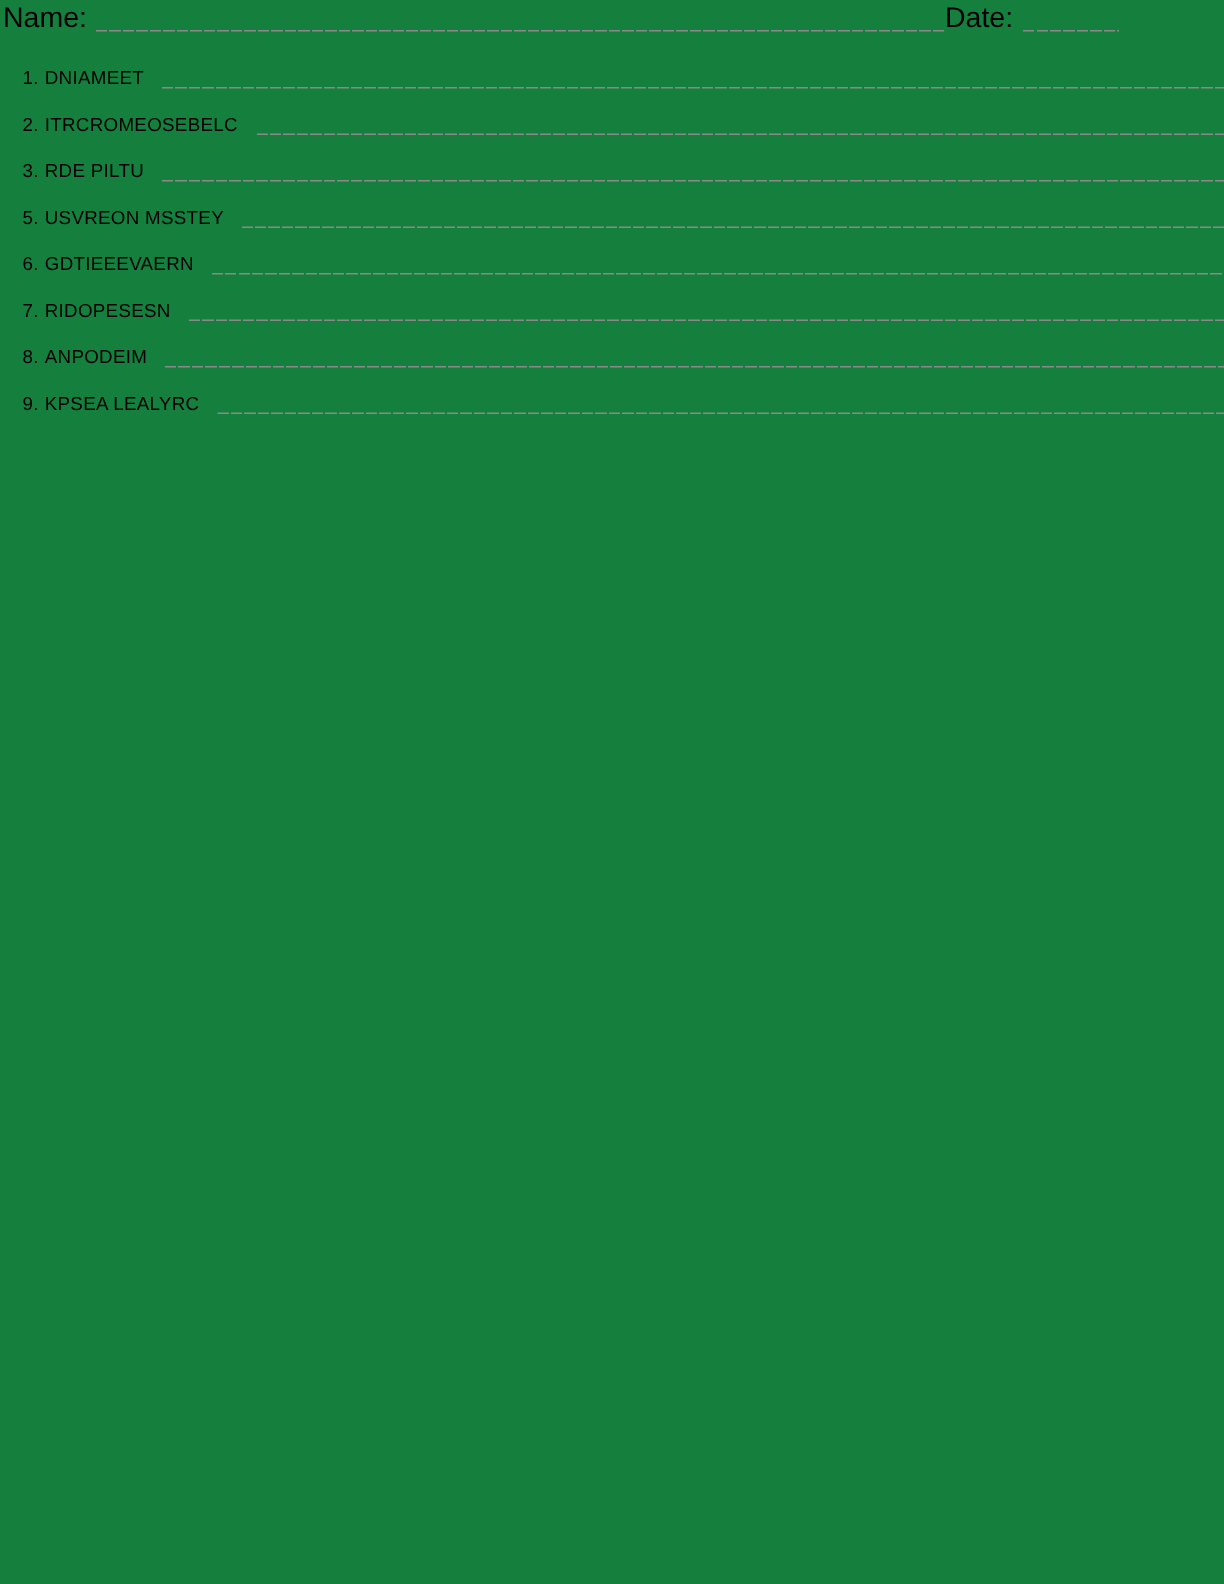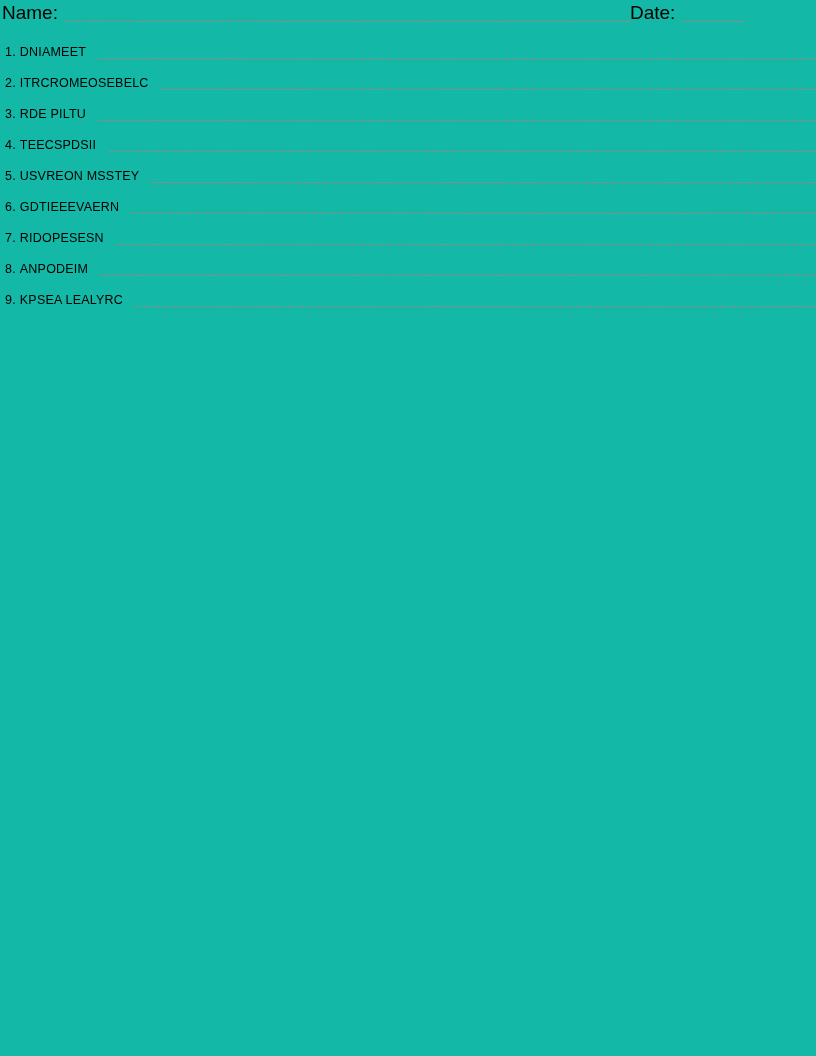--- a/index.html
+++ b/index.html
@@ -1,20 +1,20 @@
 <!DOCTYPE html>
 <html><head>
 <meta charset="utf-8">
 <style>
   html, body { margin: 0; padding: 0; background: #ffffff; }
   .page {
     position: relative;
     width: 816px;
     height: 1056px;
-    background: #14b8a6;
+    background: #15803d;
     font-family: "Liberation Sans", sans-serif;
     color: #000000;
     overflow: hidden;
     box-sizing: border-box;
   }
   
   .header {
     display: flex;
     align-items: baseline;
     padding: 2px 0 0 2px;
@@ -37,21 +37,21 @@
     margin-top: 9px;
     text-align: center;
     font-size: 53px;
     line-height: 1.08;
     font-weight: 400;
     letter-spacing: 0px;
   }
   
   .list {
     margin-top: 21px;
-    padding-left: 5px;
+    padding-left: 15px;
   }
   .item-row {
     display: flex;
     align-items: baseline;
     font-size: 12.5px;
     line-height: 14px;
     height: 14px;
     margin-bottom: 17px;
     letter-spacing: 0.2px;
   }
@@ -94,26 +94,20 @@
       <span class="fill-line"></span>
     </div>
 
     <div class="item-row">
       <span class="item-label">
         <span class="item-num">3.</span><span class="item-word">RDE PILTU</span>
       </span>
       <span class="fill-line"></span>
     </div>
 
-    <div class="item-row">
-      <span class="item-label">
-        <span class="item-num">4.</span><span class="item-word">TEECSPDSII</span>
-      </span>
-      <span class="fill-line"></span>
-    </div>
 
     <div class="item-row">
       <span class="item-label">
         <span class="item-num">5.</span><span class="item-word">USVREON MSSTEY</span>
       </span>
       <span class="fill-line"></span>
     </div>
 
     <div class="item-row">
       <span class="item-label">

